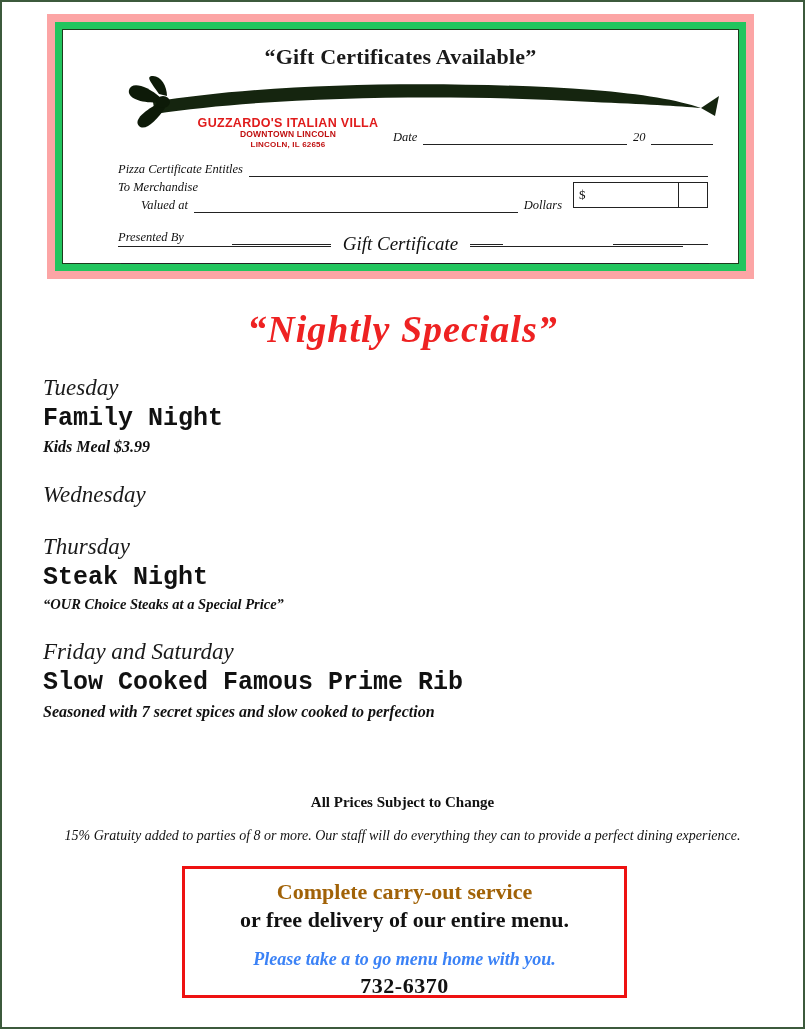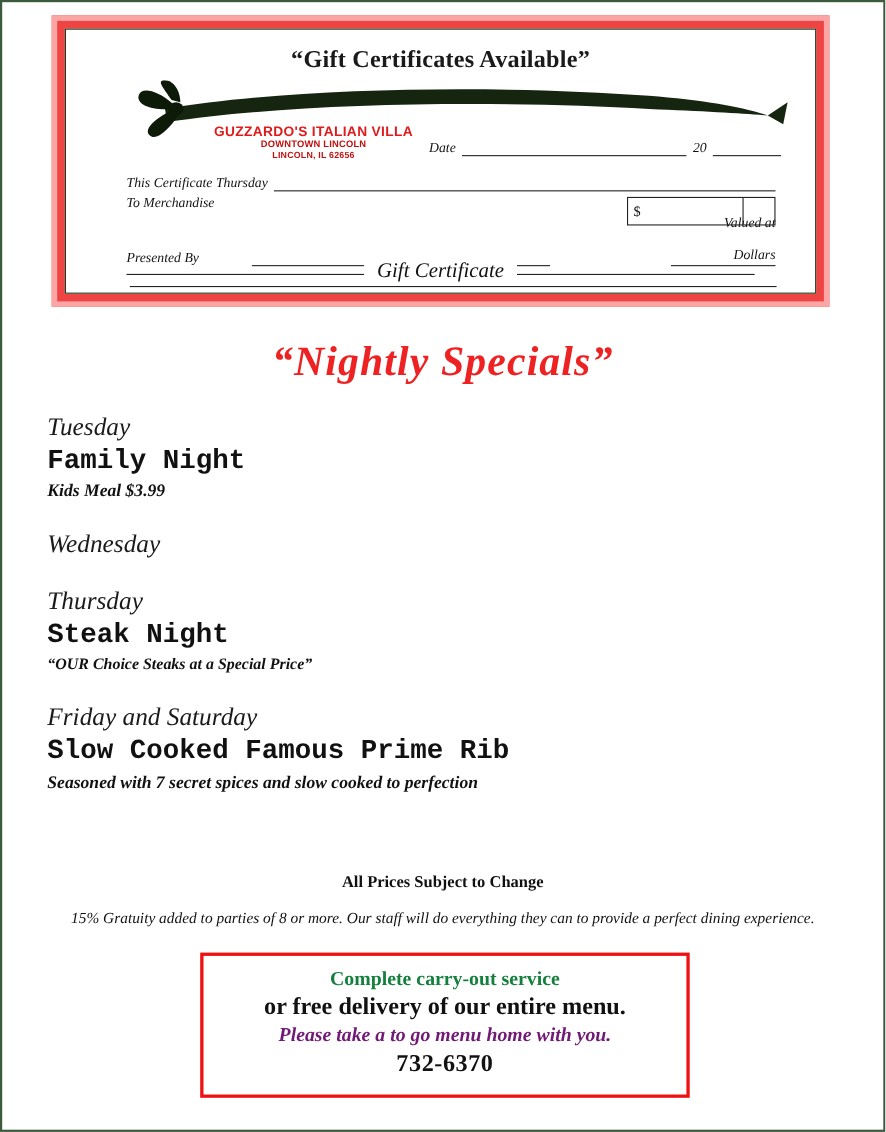--- a/index.html
+++ b/index.html
@@ -20,22 +20,22 @@
     overflow: hidden;
   }
 
   
   .cert-outer {
     position: absolute;
     left: 45px;
     top: 12px;
     width: 707px;
     height: 265px;
-    background: #ef4444;
-    border: 5px solid #fca5a5;
+    background: #22c55e;
+    border: 8px solid #fca5a5;
     box-sizing: border-box;
   }
   .cert-inner {
     position: absolute;
     left: 7px;
     top: 7px;
     right: 7px;
     bottom: 7px;
     border: 1px solid #1d3b1d;
     box-sizing: border-box;
@@ -110,21 +110,21 @@
     gap: 6px;
   }
   .row .rule { flex: 1 1 auto; }
 
   .date-row { left: 330px; top: 100px; width: 320px; }
   .date-row .rule1 { width: 190px; }
   .date-row .rule2 { width: 48px; }
 
   .entitles-row { left: 55px; top: 132px; width: 590px; }
   .merch-row    { left: 55px; top: 150px; width: 590px; }
-  .valued-row   { left: 78px; top: 168px; width: 567px; flex-direction: column; }
+  .valued-row   { left: 78px; top: 168px; width: 567px; }
   .presented-row{ left: 55px; top: 200px; width: 590px; gap: 48px; }
   .bottom-rule  { position: absolute; left: 58px; top: 232px; width: 588px; border-bottom: 1px solid #222; height: 1px; }
 
   .dollar-box {
     position: absolute;
     left: 510px;
     top: 152px;
     width: 135px;
     height: 26px;
     border: 1px solid #222;
@@ -250,38 +250,38 @@
     height: 132px;
     border: 3px solid #ee1111;
     box-sizing: border-box;
     text-align: center;
     background: #ffffff;
   }
   .co-1 {
     margin-top: 9px;
     font-family: "Liberation Serif", serif;
     font-weight: bold;
+    font-size: 22px;
+    color: #a16207;
+    line-height: 1.25;
+  }
+  .co-2 {
+    font-family: "Liberation Serif", serif;
+    font-weight: bold;
+    font-size: 22px;
+    color: #111;
+    line-height: 1.25;
+  }
+  .co-3 {
+    margin-top: 16px;
+    font-family: "Liberation Serif", serif;
+    font-style: italic;
+    font-weight: bold;
     font-size: 18px;
-    color: #15803d;
-    line-height: 1.25;
-  }
-  .co-2 {
-    font-family: "Liberation Serif", serif;
-    font-weight: bold;
-    font-size: 22px;
-    color: #111;
-    line-height: 1.25;
-  }
-  .co-3 {
-    margin-top: 2px;
-    font-family: "Liberation Serif", serif;
-    font-style: italic;
-    font-weight: bold;
-    font-size: 18px;
-    color: #701a75;
+    color: #3b82f6;
   }
   .co-phone {
     margin-top: 3px;
     font-family: "Liberation Serif", serif;
     font-weight: bold;
     font-size: 22px;
     color: #111;
     letter-spacing: 0.5px;
   }
 </style>
@@ -311,21 +311,21 @@
       </div>
 
       <div class="row date-row">
         <span class="f-label">Date</span>
         <span class="rule rule1"></span>
         <span class="f-label">20</span>
         <span class="rule rule2"></span>
       </div>
 
       <div class="row entitles-row">
-        <span class="f-label">This Certificate Thursday</span>
+        <span class="f-label">Pizza Certificate Entitles</span>
         <span class="rule"></span>
       </div>
 
       <div class="row merch-row">
         <span class="f-label">To Merchandise</span>
       </div>
 
       <div class="row valued-row">
         <span class="f-label">Valued at</span>
         <span class="rule"></span>

